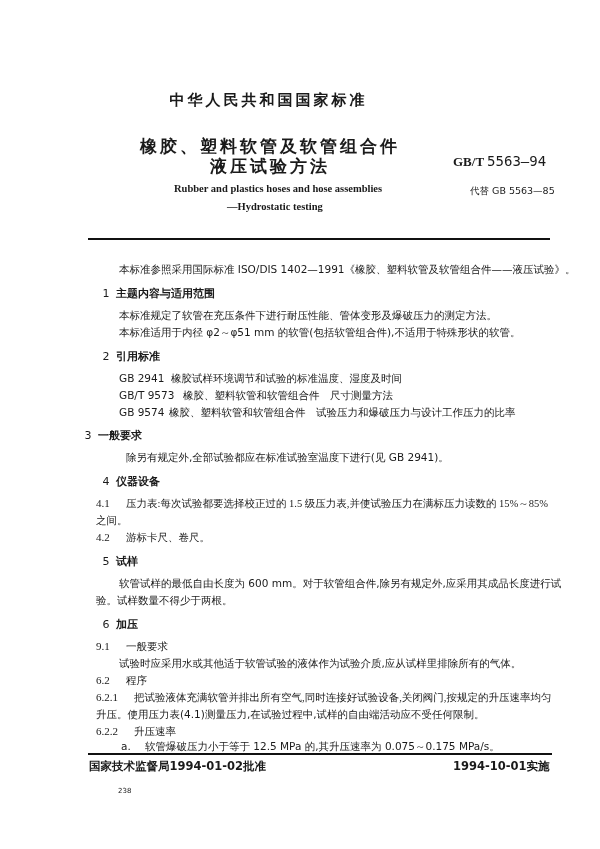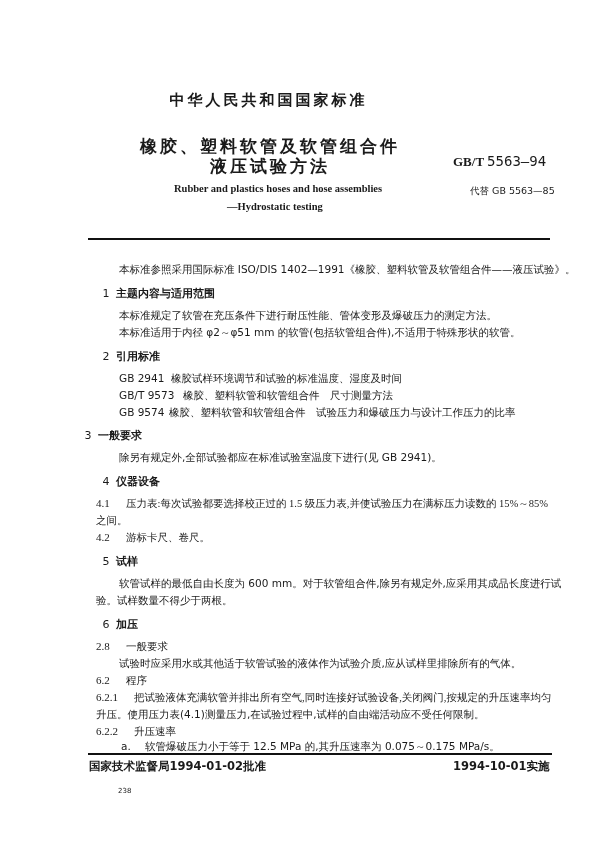--- a/index.html
+++ b/index.html
@@ -63,21 +63,21 @@
 <div class="abs para" style="left:119px; top:389px;">
   <span style="display:inline-block;width:64px">GB/T 9573</span><span>橡胶、塑料软管和软管组合件　尺寸测量方法</span>
 </div>
 <div class="abs para" style="left:119px; top:406px;">
   <span style="display:inline-block;width:50px">GB 9574</span><span>橡胶、塑料软管和软管组合件　试验压力和爆破压力与设计工作压力的比率</span>
 </div>
 
 <div class="abs sec" style="left:78px; top:428px;">
   <span class="n">3</span><span>一般要求</span>
 </div>
-<div class="abs para" style="left:119px; top:451px;">除另有规定外,全部试验都应在标准试验室温度下进行(见 GB 2941)。</div>
+<div class="abs para" style="left:126px; top:451px;">除另有规定外,全部试验都应在标准试验室温度下进行(见 GB 2941)。</div>
 
 <div class="abs sec" style="left:96px; top:474px;">
   <span class="n">4</span><span>仪器设备</span>
 </div>
 <div class="abs sub" style="left:96px; top:497px;">
   <span class="n">4.1</span><span style="font-size:10.5px">压力表:每次试验都要选择校正过的 1.5 级压力表,并使试验压力在满标压力读数的 15%～85%</span>
 </div>
 <div class="abs para" style="left:96px; top:514px;">之间。</div>
 <div class="abs sub" style="left:96px; top:531px;">
   <span class="n">4.2</span><span style="font-size:10.5px">游标卡尺、卷尺。</span>
@@ -86,21 +86,21 @@
 <div class="abs sec" style="left:96px; top:554px;">
   <span class="n">5</span><span>试样</span>
 </div>
 <div class="abs para" style="left:119px; top:577px;">软管试样的最低自由长度为 600 mm。对于软管组合件,除另有规定外,应采用其成品长度进行试</div>
 <div class="abs para" style="left:96px; top:594px;">验。试样数量不得少于两根。</div>
 
 <div class="abs sec" style="left:96px; top:617px;">
   <span class="n">6</span><span>加压</span>
 </div>
 <div class="abs sub" style="left:96px; top:640px;">
-  <span class="n">2.8</span><span style="font-size:10.5px">一般要求</span>
+  <span class="n">9.1</span><span style="font-size:10.5px">一般要求</span>
 </div>
 <div class="abs para" style="left:119px; top:657px;">试验时应采用水或其他适于软管试验的液体作为试验介质,应从试样里排除所有的气体。</div>
 <div class="abs sub" style="left:96px; top:674px;">
   <span class="n">6.2</span><span style="font-size:10.5px">程序</span>
 </div>
 <div class="abs sub" style="left:96px; top:691px;">
   <span class="n" style="width:38px">6.2.1</span><span style="font-size:10.5px">把试验液体充满软管并排出所有空气,同时连接好试验设备,关闭阀门,按规定的升压速率均匀</span>
 </div>
 <div class="abs para" style="left:96px; top:708px;">升压。使用压力表(4.1)测量压力,在试验过程中,试样的自由端活动应不受任何限制。</div>
 <div class="abs sub" style="left:96px; top:725px;">

